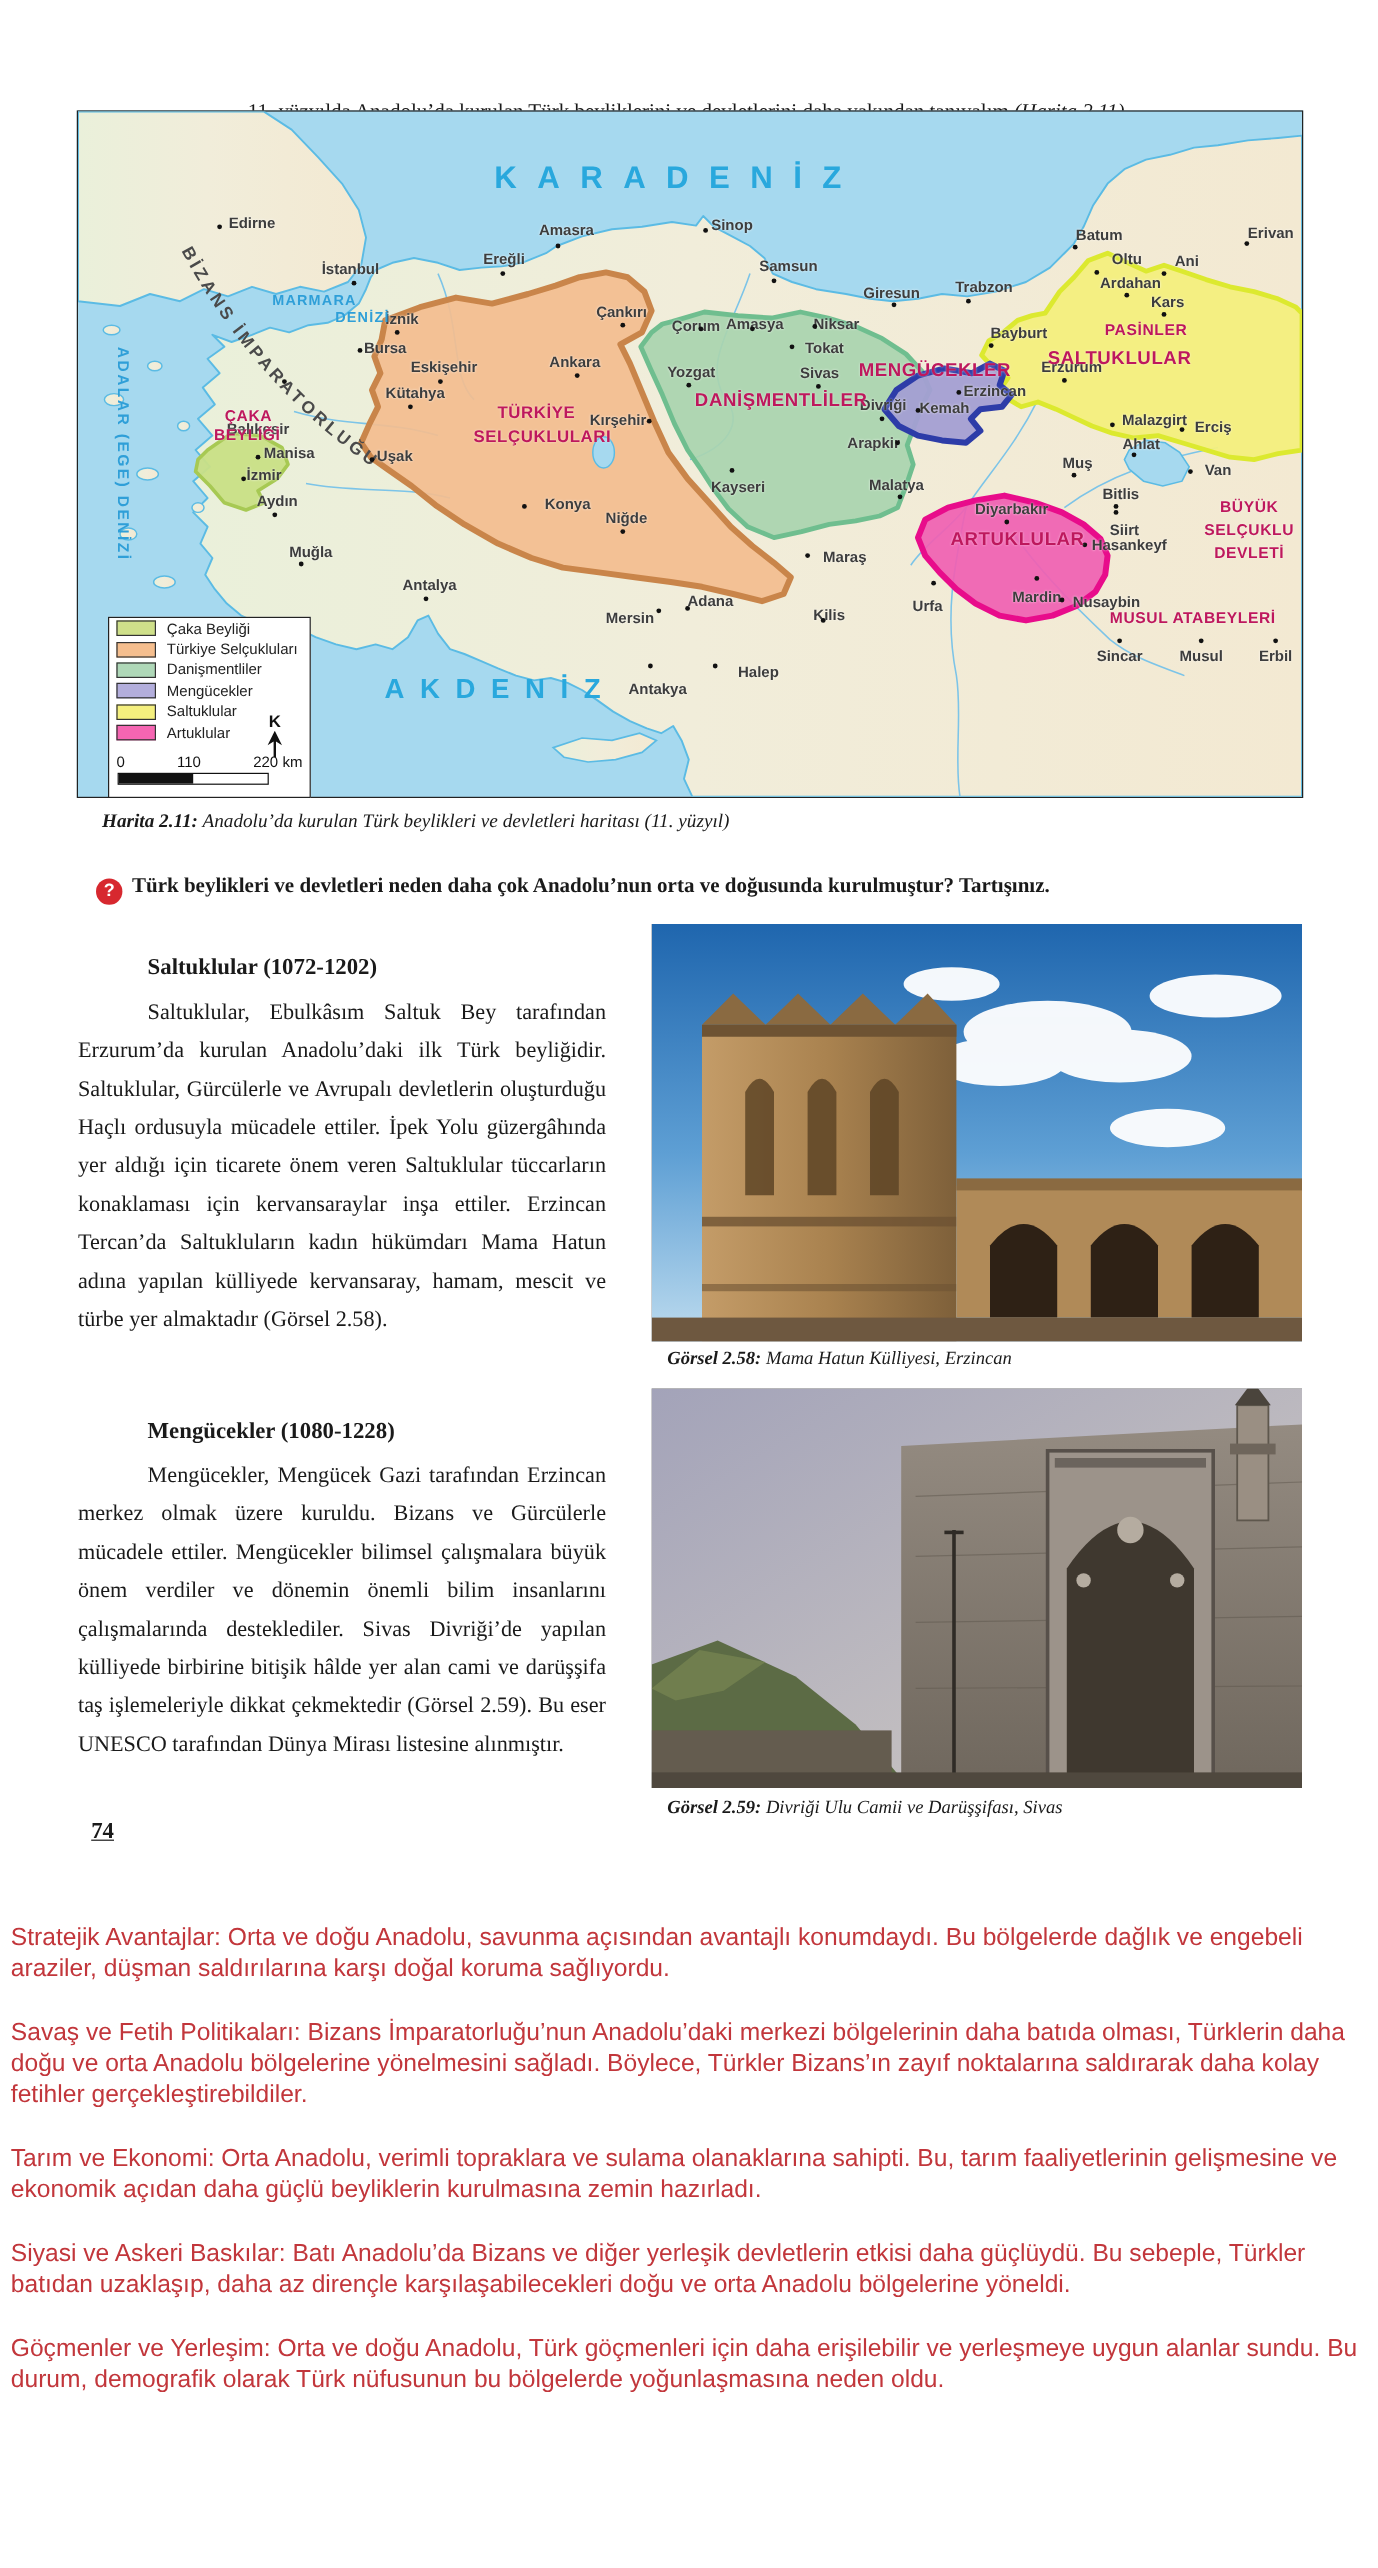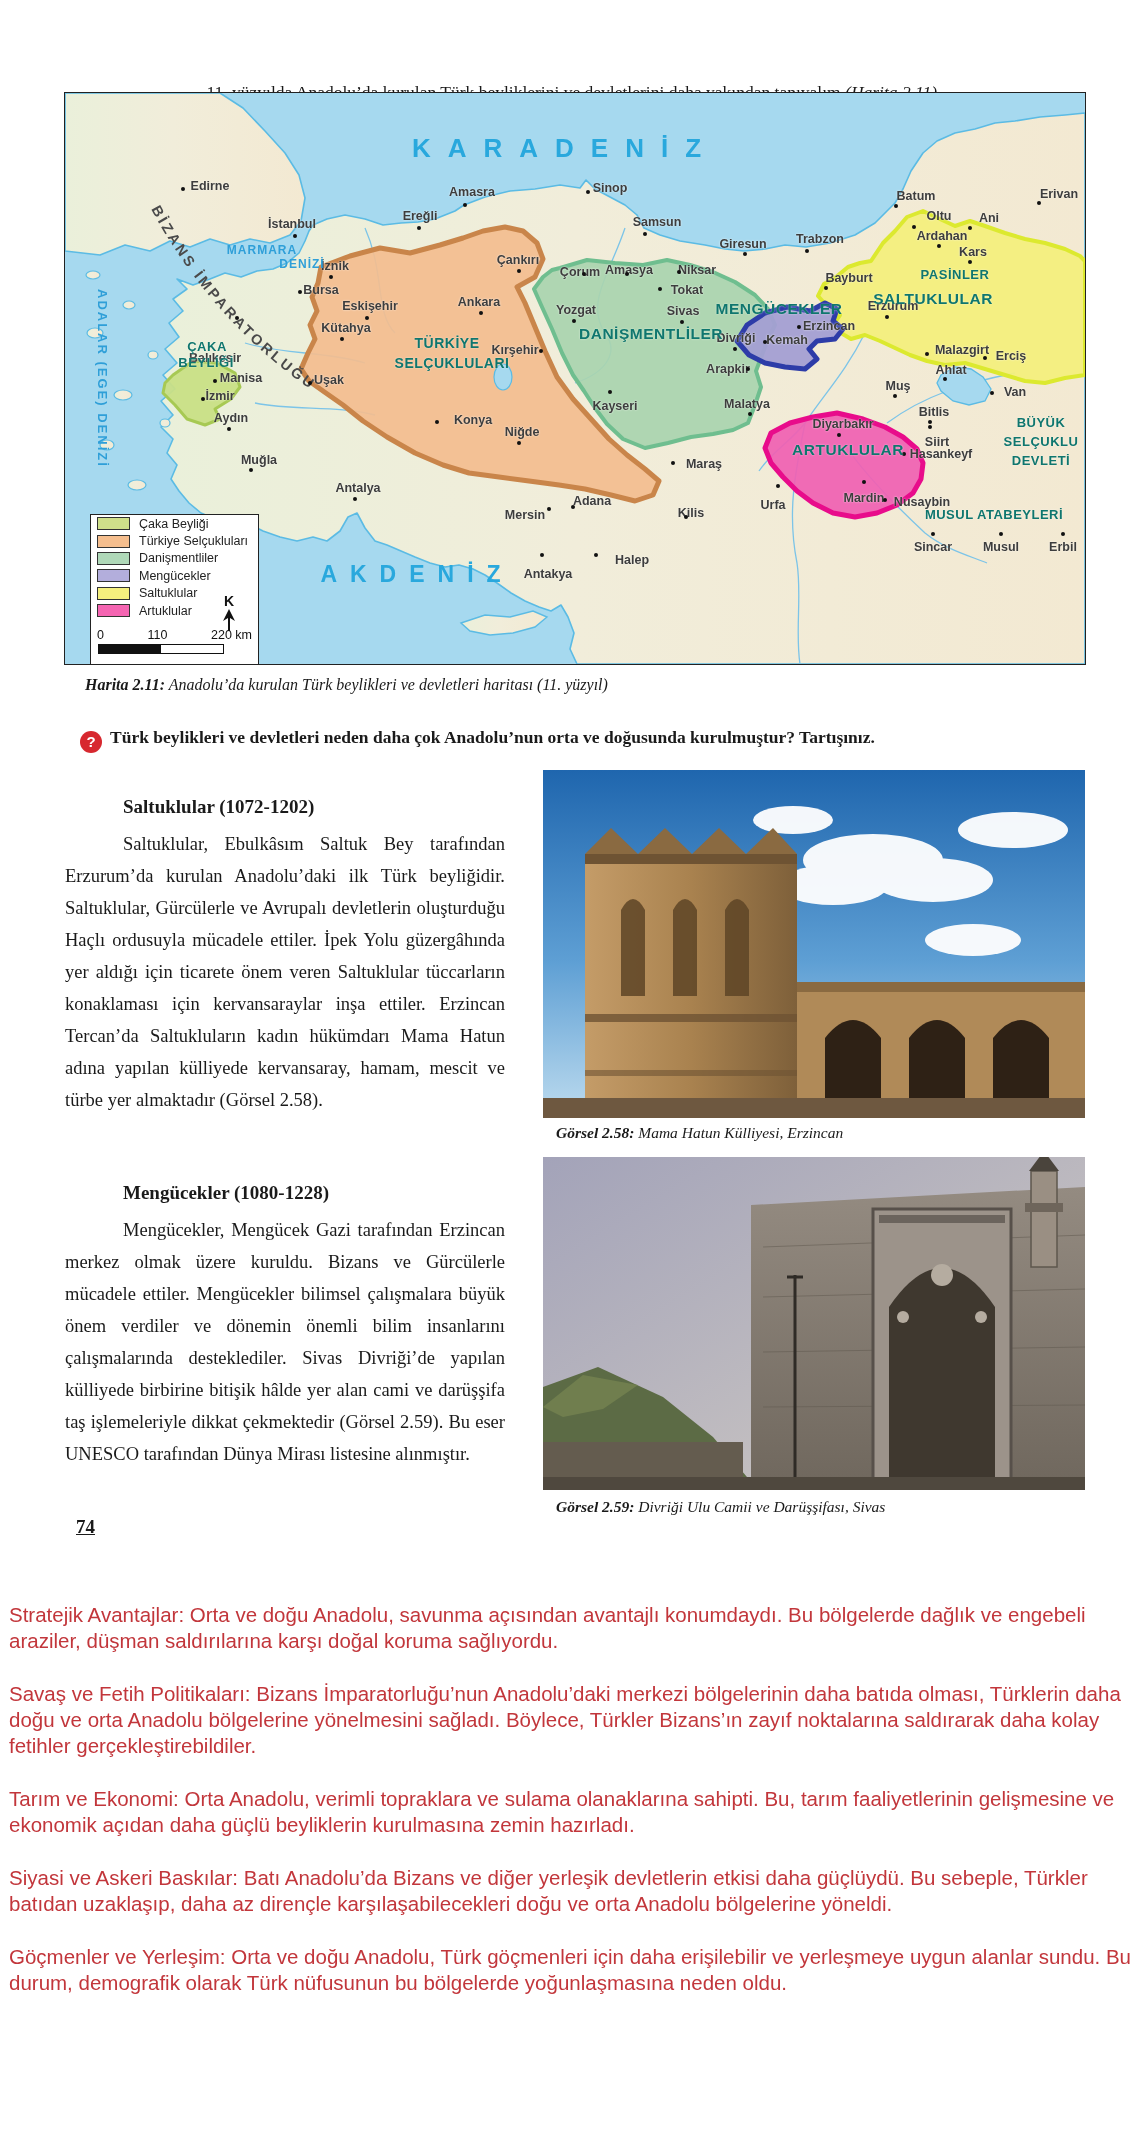--- a/index.html
+++ b/index.html
@@ -8,21 +8,21 @@
   .intro{position:absolute;left:0;top:82px;width:1148px;text-align:center;font-size:17.5px;}
   .intro i{font-style:italic;}
   
   .map-frame{position:absolute;left:64px;top:92px;width:1020px;height:571px;border:1.6px solid #222;
              background:#A6D9EF;box-sizing:content-box;}
   .map-frame svg.geo{position:absolute;left:0;top:0;}
   #map-labels{position:absolute;left:0;top:0;width:100%;height:100%;font-family:"Liberation Sans",sans-serif;}
   .city{position:absolute;transform:translateX(-50%);font-size:12.5px;font-weight:600;color:#3d3d3d;
         white-space:nowrap;text-shadow:0 0 2px rgba(255,255,255,.85);}
   .dot{position:absolute;width:4px;height:4px;background:#111;border-radius:50%;}
-  .rgn{position:absolute;transform:translateX(-50%);font-weight:700;color:#0f766e;letter-spacing:.5px;
+  .rgn{position:absolute;transform:translateX(-50%);font-weight:700;color:#be185d;letter-spacing:.5px;
        white-space:nowrap;text-shadow:0 0 2px rgba(255,255,255,.6);padding-left:16px;}
   .rgn.s13{font-size:13px;} .rgn.s14{font-size:14px;} .rgn.s15{font-size:15.5px;}
   .sea-xl{position:absolute;transform:translateX(-50%);font-size:26px;font-weight:700;color:#29a8dd;letter-spacing:17px;white-space:nowrap;}
   .sea-lg{position:absolute;transform:translateX(-50%);font-size:23px;font-weight:700;color:#29a8dd;letter-spacing:13px;white-space:nowrap;}
   .sea-sm{position:absolute;transform:translateX(-50%);font-size:12px;font-weight:700;color:#2f9fd8;letter-spacing:1px;white-space:nowrap;}
   .sea-vert{position:absolute;font-size:13px;font-weight:700;color:#2f9fd8;letter-spacing:2px;
             writing-mode:vertical-rl;white-space:nowrap;}
   .byz{font-family:"Liberation Sans",sans-serif;font-size:14.5px;font-weight:600;fill:#4a4a4a;letter-spacing:3px;}
   
   .legend{position:absolute;left:25px;top:421px;width:167px;height:149px;background:#fff;

